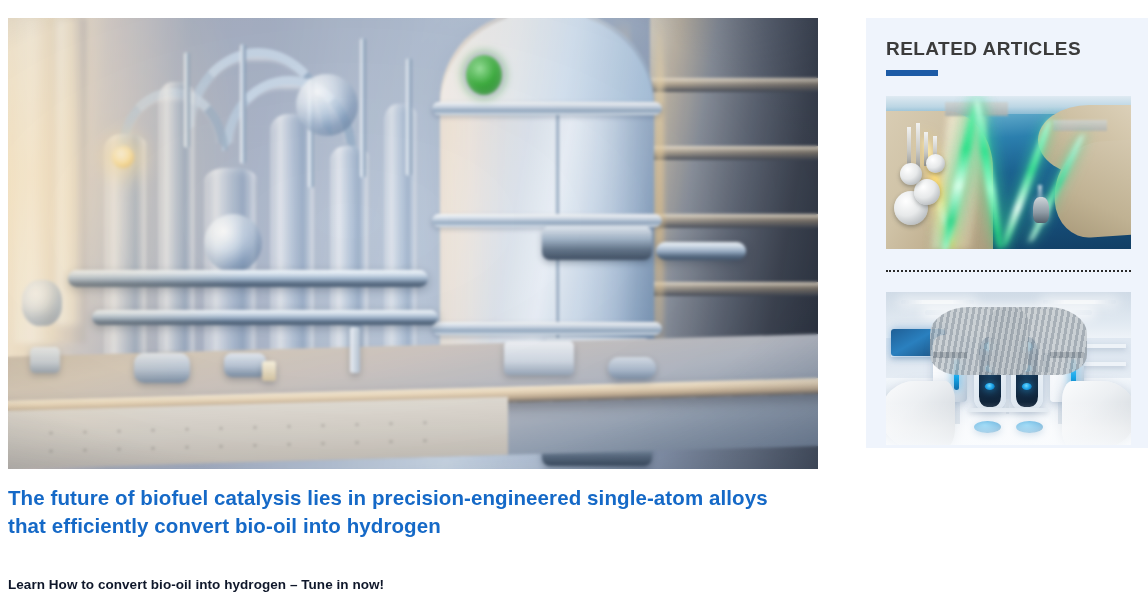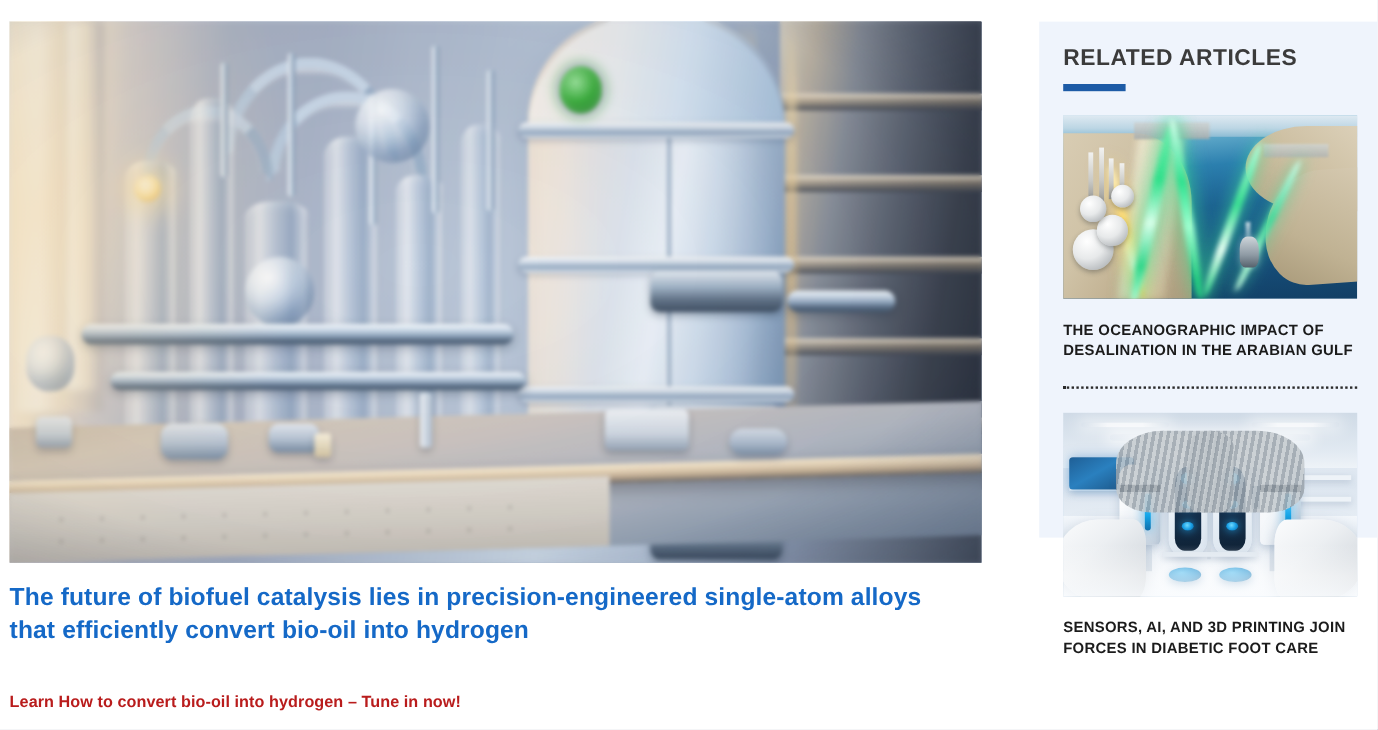--- a/index.html
+++ b/index.html
@@ -374,21 +374,21 @@
     line-height: 28px;
     font-weight: 700;
     color: #1569c7;
     letter-spacing: .1px;
     cursor: pointer;
   }
   .main-cta {
     margin: 37px 0 0 0;
     font-size: 13.5px;
     font-weight: bold;
-    color: #b91c1c;
+    color: #0f172a;
     letter-spacing: .05px;
     cursor: pointer;
   }
 
   
   .sidebar {
     position: absolute;
     left: 866px; top: 18px;
     width: 282px;
     height: 430px;
@@ -717,21 +717,20 @@
             <div class="stackc s4"></div>
             <div class="tank k1"></div>
             <div class="tank k2"></div>
             <div class="tank k3"></div>
             <div class="tank k4"></div>
           </div>
           <div class="t1-wake"></div>
           <div class="t1-boat"></div>
         </div>
       </div>
-      <div class="sb-caption">THE OCEANOGRAPHIC IMPACT OF DESALINATION IN THE ARABIAN GULF</div>
     </div>
 
     <div class="sb-divider"></div>
 
     <div class="sb-item">
       <div class="sb-thumb">
         <div>
           <div class="t2-room"></div>
           <div class="t2-ceiling"></div>
           <div class="t2-clight l3"></div>
@@ -776,17 +775,16 @@
           <div class="pad pr"></div>
 
           <div class="sock sl"></div>
           <div class="sock sr"></div>
           <div class="sock-band bl"></div>
           <div class="sock-band br"></div>
 
           <div class="t2-floorglow"></div>
         </div>
       </div>
-      <div class="sb-caption">SENSORS, AI, AND 3D PRINTING JOIN FORCES IN DIABETIC FOOT CARE</div>
     </div>
 
   </aside>
 </div>
 
 </body></html>

